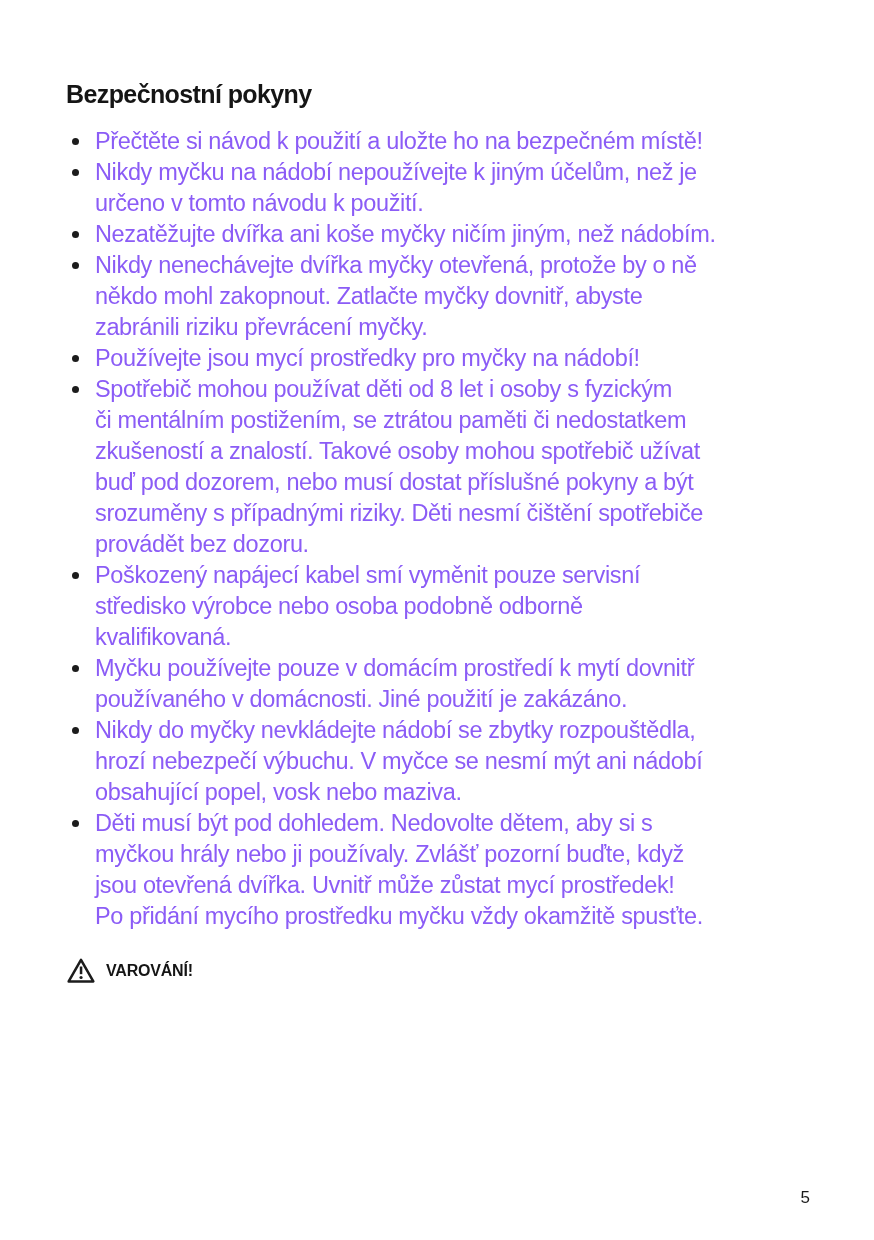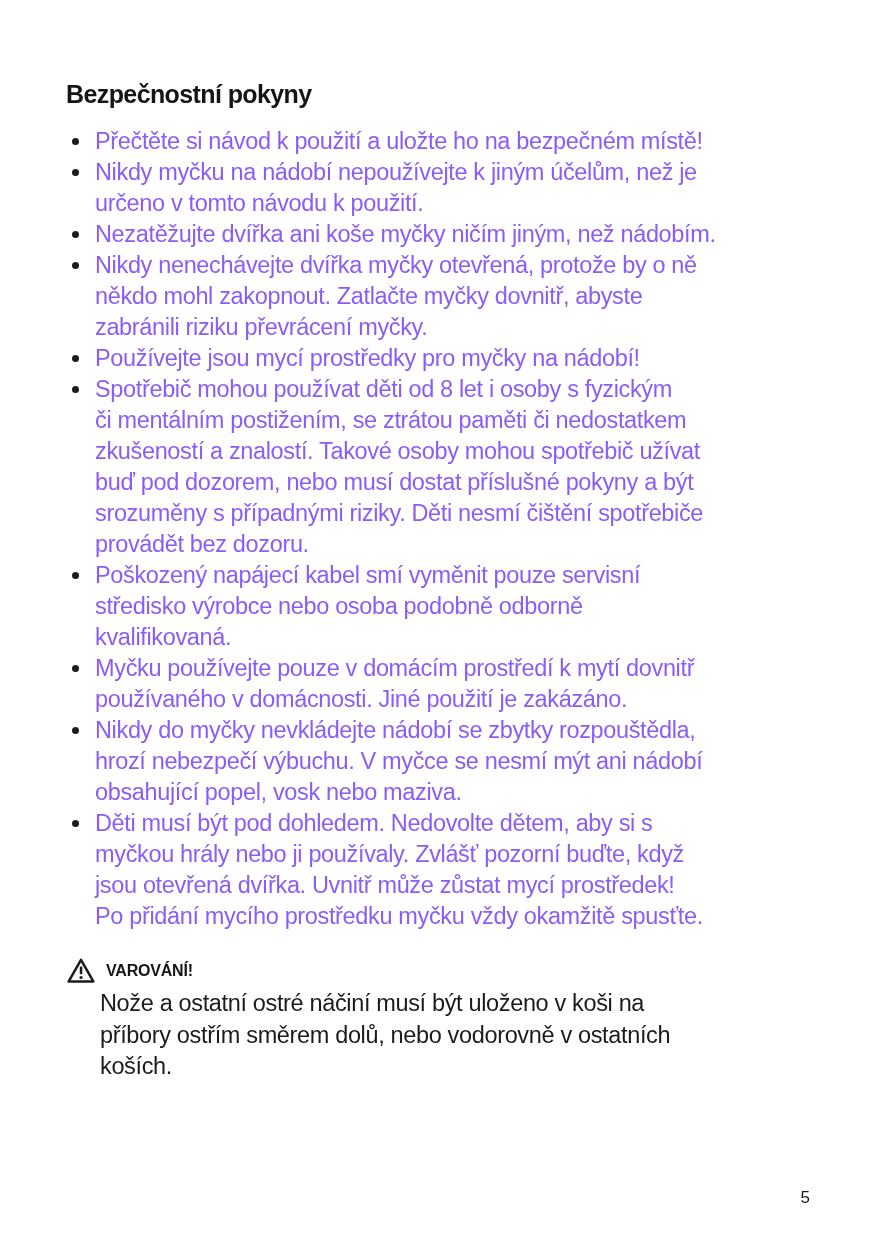--- a/index.html
+++ b/index.html
@@ -127,20 +127,17 @@
     <div class="warning-header">
       <span class="warning-icon">
         <svg viewBox="0 0 32 30" width="30" height="28" aria-hidden="true">
           <path d="M16 3 L29.2 26.2 L2.8 26.2 Z" fill="none" stroke="#1c1c1c" stroke-width="2.7" stroke-linejoin="round"></path>
           <rect x="14.7" y="10.2" width="2.7" height="8.2" fill="#1c1c1c"></rect>
           <circle cx="16.05" cy="22" r="1.7" fill="#1c1c1c"></circle>
         </svg>
       </span>
       <span class="warning-label">VAROVÁNÍ!</span>
     </div>
-    <div class="warning-text">Nože a ostatní ostré náčiní musí být uloženo v koši na
-příbory ostřím směrem dolů, nebo vodorovně v ostatních
-koších.</div>
   </div>
 
   <div class="page-number">5</div>
 
 </div>
 
 </body></html>

